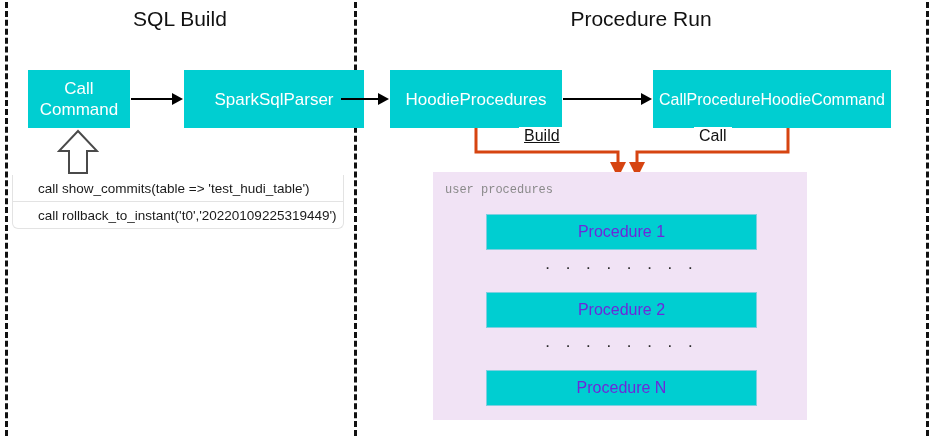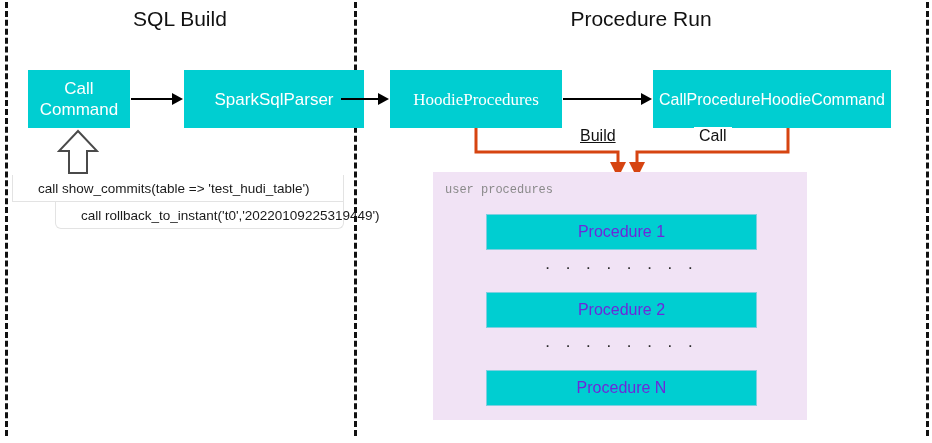--- a/index.html
+++ b/index.html
@@ -52,21 +52,21 @@
     justify-content: center;
     text-align: center;
     font-size: 17px;
     line-height: 21px;
     font-family: "Liberation Sans", sans-serif;
     box-sizing: border-box;
     white-space: pre-line;
   }
   #box-call-command { left: 28px;  top: 70px; width: 102px; height: 58px; }
   #box-spark-parser { left: 184px; top: 70px; width: 180px; height: 58px; }
-  #box-hoodie-procedures { left: 390px; top: 70px; width: 172px; height: 58px; font-family: Liberation Serif, serif; }
+  #box-hoodie-procedures { left: 390px; top: 70px; width: 172px; height: 58px; }
   #box-call-procedure-cmd { left: 653px; top: 70px; width: 238px; height: 58px; font-size: 16px; }
 
   
   .arrow-black {
     position: absolute;
     height: 12px;
     top: 93px;
   }
   .arrow-black .shaft {
     position: absolute;
@@ -134,42 +134,41 @@
     padding: 5px 25px;
     font-size: 13.5px;
     color: #1a1a1a;
     box-sizing: border-box;
     height: 27px;
     line-height: 17px;
     white-space: nowrap;
   }
   #sql-table .sql-row:last-child {
     border-radius: 0 0 6px 6px;
-    margin-left: 43px;
   }
 
   
   #orange-layer {
     position: absolute;
     left: 0;
     top: 0;
     width: 932px;
     height: 443px;
     pointer-events: none;
   }
   .edge-label {
     position: absolute;
     font-size: 16px;
     color: #111111;
     font-family: "Liberation Sans", sans-serif;
     background: #ffffff;
     padding: 0 5px;
     white-space: nowrap;
   }
-  #label-build { left: 575px; top: 127px; text-decoration: underline; }
+  #label-build { left: 519px; top: 127px; text-decoration: underline; }
   #label-call  { left: 694px; top: 127px; }
 
   
   #user-procedures-panel {
     position: absolute;
     left: 433px;
     top: 172px;
     width: 374px;
     height: 248px;
     background: #F1E3F5;

